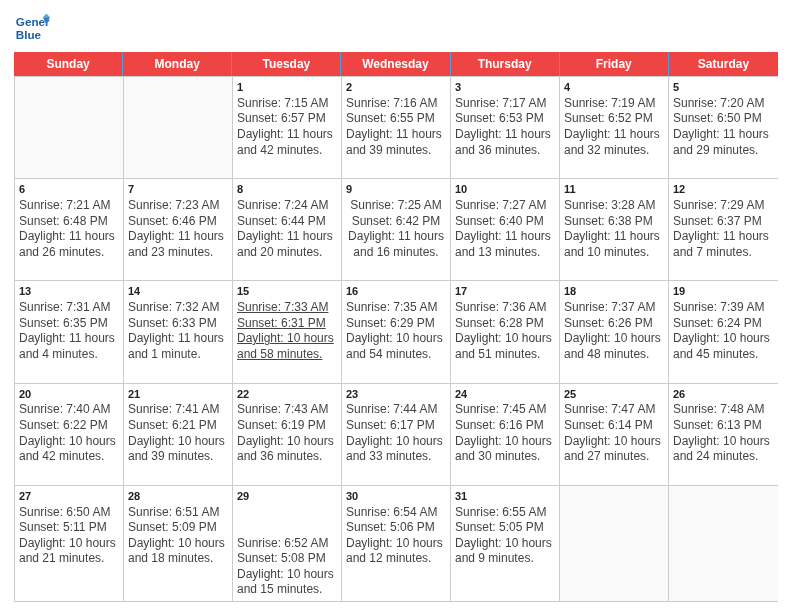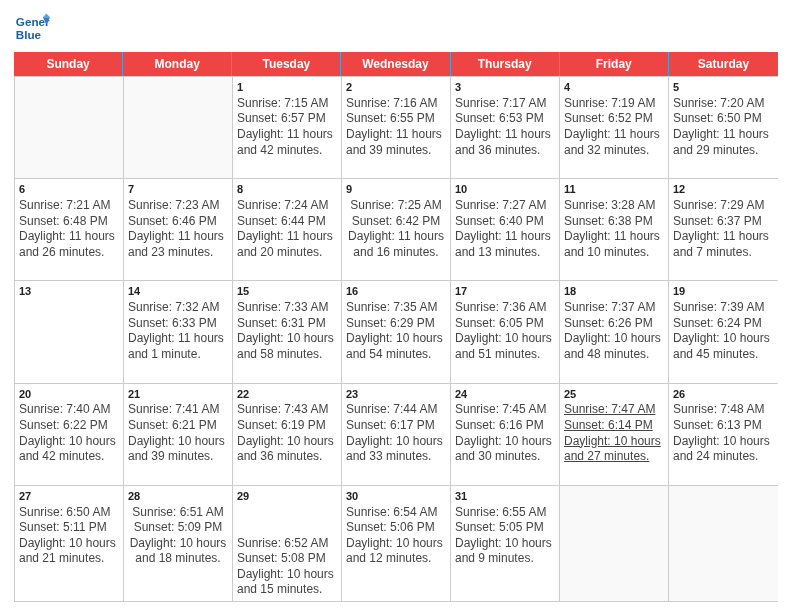--- a/index.html
+++ b/index.html
@@ -203,43 +203,46 @@
           <div class="cal-cell">
             <div class="day-number">12</div>
             <div class="cell-text" style="white-space: pre-line;">Sunrise: 7:29 AM
 Sunset: 6:37 PM
 Daylight: 11 hours and 7 minutes.</div>
           </div>
         </div>
         <div class="cal-row">
           <div class="cal-cell">
             <div class="day-number">13</div>
+            <div class="cell-text" style="white-space: pre-line;">Sunrise: 7:31 AM
+Sunset: 6:35 PM
+Daylight: 11 hours and 4 minutes.</div>
           </div>
           <div class="cal-cell">
             <div class="day-number">14</div>
             <div class="cell-text" style="white-space: pre-line;">Sunrise: 7:32 AM
 Sunset: 6:33 PM
 Daylight: 11 hours and 1 minute.</div>
           </div>
           <div class="cal-cell">
             <div class="day-number">15</div>
-            <div class="cell-text" style="white-space: pre-line;">Sunrise: 7:33 AM
+            <div class="cell-text" style="white-space: pre-line; text-decoration: underline;">Sunrise: 7:33 AM
 Sunset: 6:31 PM
 Daylight: 10 hours and 58 minutes.</div>
           </div>
           <div class="cal-cell">
             <div class="day-number">16</div>
             <div class="cell-text" style="white-space: pre-line;">Sunrise: 7:35 AM
 Sunset: 6:29 PM
 Daylight: 10 hours and 54 minutes.</div>
           </div>
           <div class="cal-cell">
             <div class="day-number">17</div>
             <div class="cell-text" style="white-space: pre-line;">Sunrise: 7:36 AM
-Sunset: 6:05 PM
+Sunset: 6:28 PM
 Daylight: 10 hours and 51 minutes.</div>
           </div>
           <div class="cal-cell">
             <div class="day-number">18</div>
             <div class="cell-text" style="white-space: pre-line;">Sunrise: 7:37 AM
 Sunset: 6:26 PM
 Daylight: 10 hours and 48 minutes.</div>
           </div>
           <div class="cal-cell">
             <div class="day-number">19</div>
@@ -274,41 +277,41 @@
 Daylight: 10 hours and 33 minutes.</div>
           </div>
           <div class="cal-cell">
             <div class="day-number">24</div>
             <div class="cell-text" style="white-space: pre-line;">Sunrise: 7:45 AM
 Sunset: 6:16 PM
 Daylight: 10 hours and 30 minutes.</div>
           </div>
           <div class="cal-cell">
             <div class="day-number">25</div>
-            <div class="cell-text" style="white-space: pre-line; text-decoration: underline;">Sunrise: 7:47 AM
+            <div class="cell-text" style="white-space: pre-line;">Sunrise: 7:47 AM
 Sunset: 6:14 PM
 Daylight: 10 hours and 27 minutes.</div>
           </div>
           <div class="cal-cell">
             <div class="day-number">26</div>
             <div class="cell-text" style="white-space: pre-line;">Sunrise: 7:48 AM
 Sunset: 6:13 PM
 Daylight: 10 hours and 24 minutes.</div>
           </div>
         </div>
         <div class="cal-row">
           <div class="cal-cell">
             <div class="day-number">27</div>
             <div class="cell-text" style="white-space: pre-line;">Sunrise: 6:50 AM
 Sunset: 5:11 PM
 Daylight: 10 hours and 21 minutes.</div>
           </div>
           <div class="cal-cell">
             <div class="day-number">28</div>
-            <div class="cell-text" style="white-space: pre-line; text-align: center;">Sunrise: 6:51 AM
+            <div class="cell-text" style="white-space: pre-line;">Sunrise: 6:51 AM
 Sunset: 5:09 PM
 Daylight: 10 hours and 18 minutes.</div>
           </div>
           <div class="cal-cell">
             <div class="day-number">29</div>
             <div class="cell-text" style="white-space: pre-line; margin-top: 32px;">Sunrise: 6:52 AM
 Sunset: 5:08 PM
 Daylight: 10 hours and 15 minutes.</div>
           </div>
           <div class="cal-cell">

